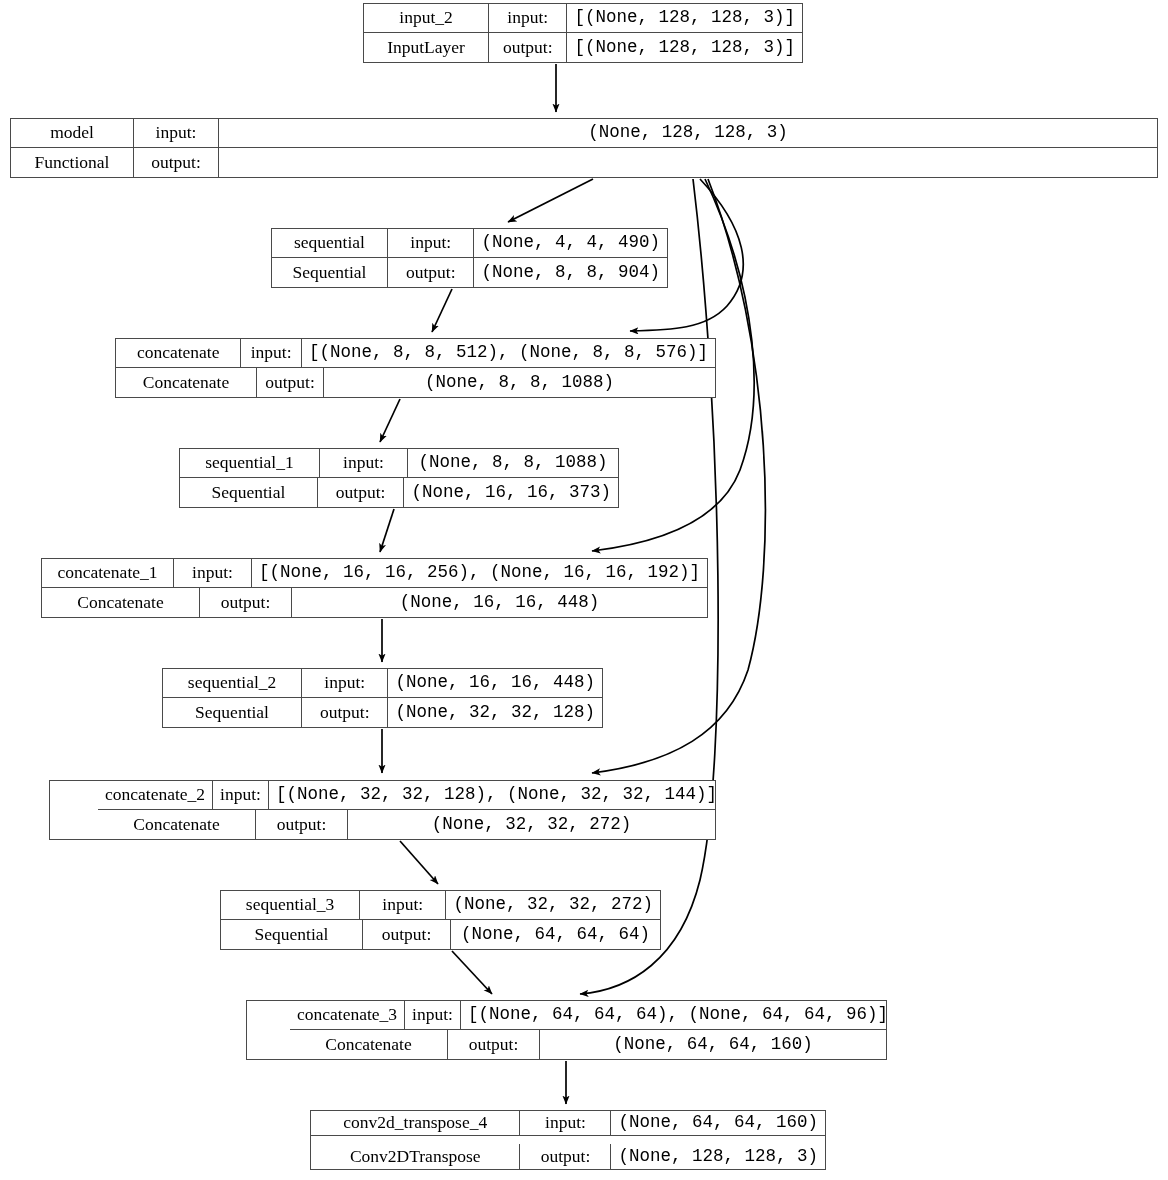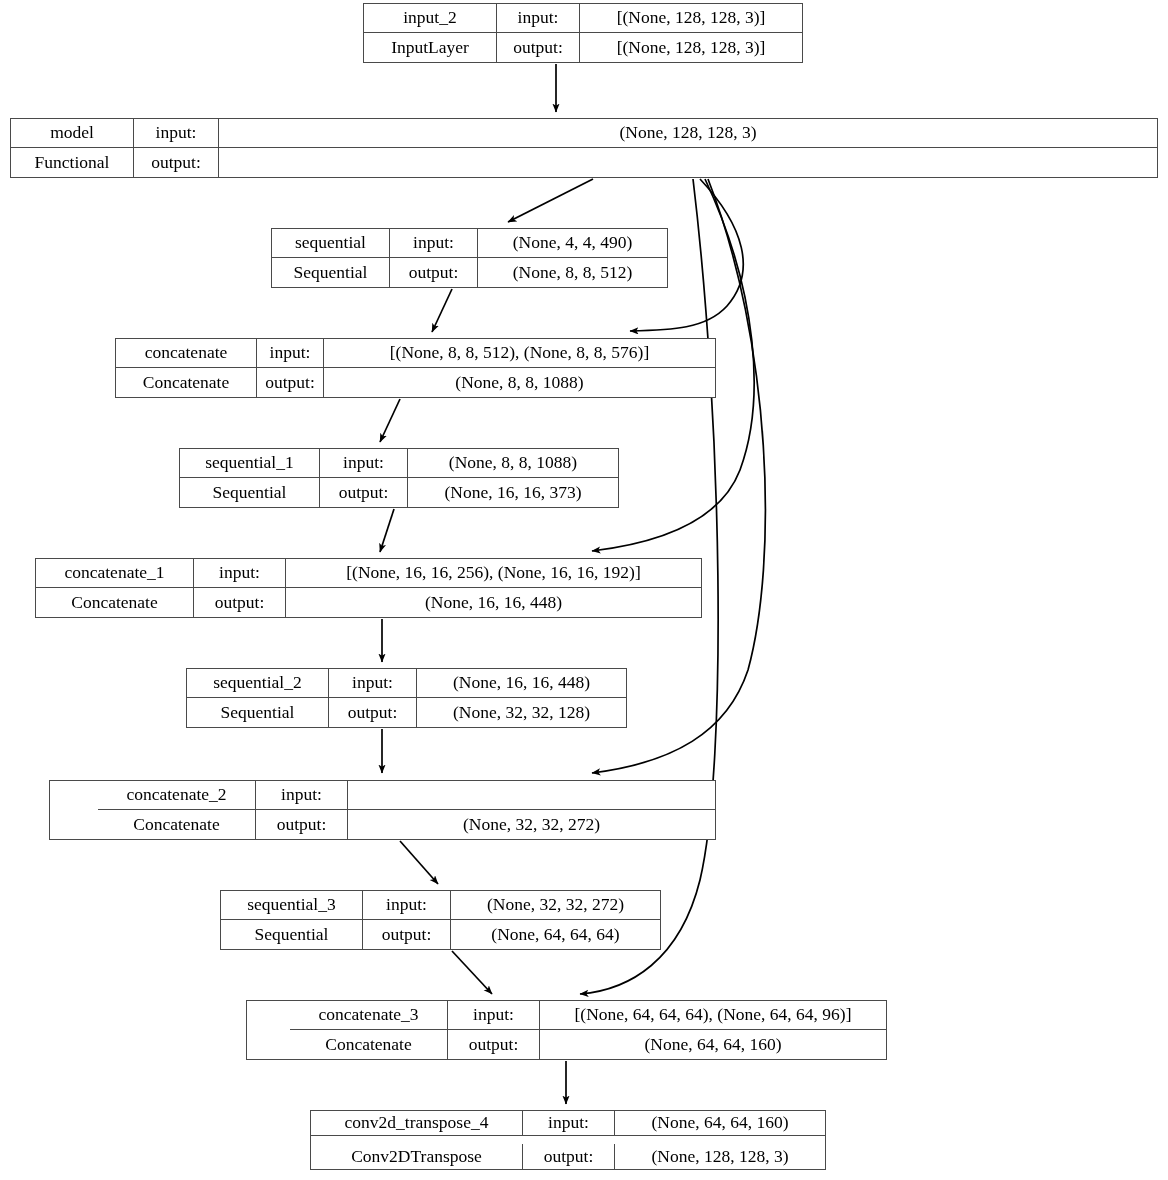--- a/index.html
+++ b/index.html
@@ -52,20 +52,21 @@
     padding: 0 7px;
   }
   .cell.c-name {
     border-right: 1.6px solid #4a4a4a;
   }
   .cell.c-io {
     border-right: 1.6px solid #4a4a4a;
   }
   .cell.c-shape {
     flex: 1 1 auto;
+    font-family: Liberation Mono, monospace;
   }
 </style>
 </head>
 <body>
 
 <div id="canvas">
 
   <svg id="edge-layer" viewBox="0 0 1168 1180" width="1168" height="1180">
     <defs>
       <marker id="arrowhead" markerWidth="10" markerHeight="10" refX="8.5" refY="3.6" orient="auto" markerUnits="userSpaceOnUse">
@@ -117,21 +118,21 @@
 
   <div class="node" style="left:271px;top:228px;width:397px;height:60px;">
     <div class="node-row top">
       <div class="cell c-name" style="width:118px">sequential</div>
       <div class="cell c-io" style="width:88px">input:</div>
       <div class="cell c-shape">(None, 4, 4, 490)</div>
     </div>
     <div class="node-row">
       <div class="cell c-name" style="width:118px">Sequential</div>
       <div class="cell c-io" style="width:88px">output:</div>
-      <div class="cell c-shape">(None, 8, 8, 512)</div>
+      <div class="cell c-shape">(None, 8, 8, 904)</div>
     </div>
   </div>
 
   <div class="node" style="left:115px;top:338px;width:601px;height:60px;">
     <div class="node-row top">
       <div class="cell c-name" style="width:141px">concatenate</div>
       <div class="cell c-io" style="width:67px">input:</div>
       <div class="cell c-shape">[(None, 8, 8, 512), (None, 8, 8, 576)]</div>
     </div>
     <div class="node-row">
@@ -147,50 +148,51 @@
       <div class="cell c-io" style="width:88px">input:</div>
       <div class="cell c-shape">(None, 8, 8, 1088)</div>
     </div>
     <div class="node-row">
       <div class="cell c-name" style="width:140px">Sequential</div>
       <div class="cell c-io" style="width:88px">output:</div>
       <div class="cell c-shape">(None, 16, 16, 373)</div>
     </div>
   </div>
 
-  <div class="node" style="left:35px;top:558px;width:667px;height:60px;">
+  <div class="node" style="left:41px;top:558px;width:667px;height:60px;">
     <div class="node-row top">
       <div class="cell c-name" style="width:158px">concatenate_1</div>
       <div class="cell c-io" style="width:92px">input:</div>
       <div class="cell c-shape">[(None, 16, 16, 256), (None, 16, 16, 192)]</div>
     </div>
     <div class="node-row">
       <div class="cell c-name" style="width:158px">Concatenate</div>
       <div class="cell c-io" style="width:92px">output:</div>
       <div class="cell c-shape">(None, 16, 16, 448)</div>
     </div>
   </div>
 
-  <div class="node" style="left:162px;top:668px;width:441px;height:60px;margin-left:24px;">
+  <div class="node" style="left:162px;top:668px;width:441px;height:60px;">
     <div class="node-row top">
       <div class="cell c-name" style="width:142px">sequential_2</div>
       <div class="cell c-io" style="width:88px">input:</div>
       <div class="cell c-shape">(None, 16, 16, 448)</div>
     </div>
     <div class="node-row">
       <div class="cell c-name" style="width:142px">Sequential</div>
       <div class="cell c-io" style="width:88px">output:</div>
       <div class="cell c-shape">(None, 32, 32, 128)</div>
     </div>
   </div>
 
   <div class="node" style="left:49px;top:780px;width:667px;height:60px;padding-left:48px;">
     <div class="node-row top">
       <div class="cell c-name" style="width:158px">concatenate_2</div>
       <div class="cell c-io" style="width:92px">input:</div>
+      <div class="cell c-shape">[(None, 32, 32, 128), (None, 32, 32, 144)]</div>
     </div>
     <div class="node-row">
       <div class="cell c-name" style="width:158px">Concatenate</div>
       <div class="cell c-io" style="width:92px">output:</div>
       <div class="cell c-shape">(None, 32, 32, 272)</div>
     </div>
   </div>
 
   <div class="node" style="left:220px;top:890px;width:441px;height:60px;">
     <div class="node-row top">

